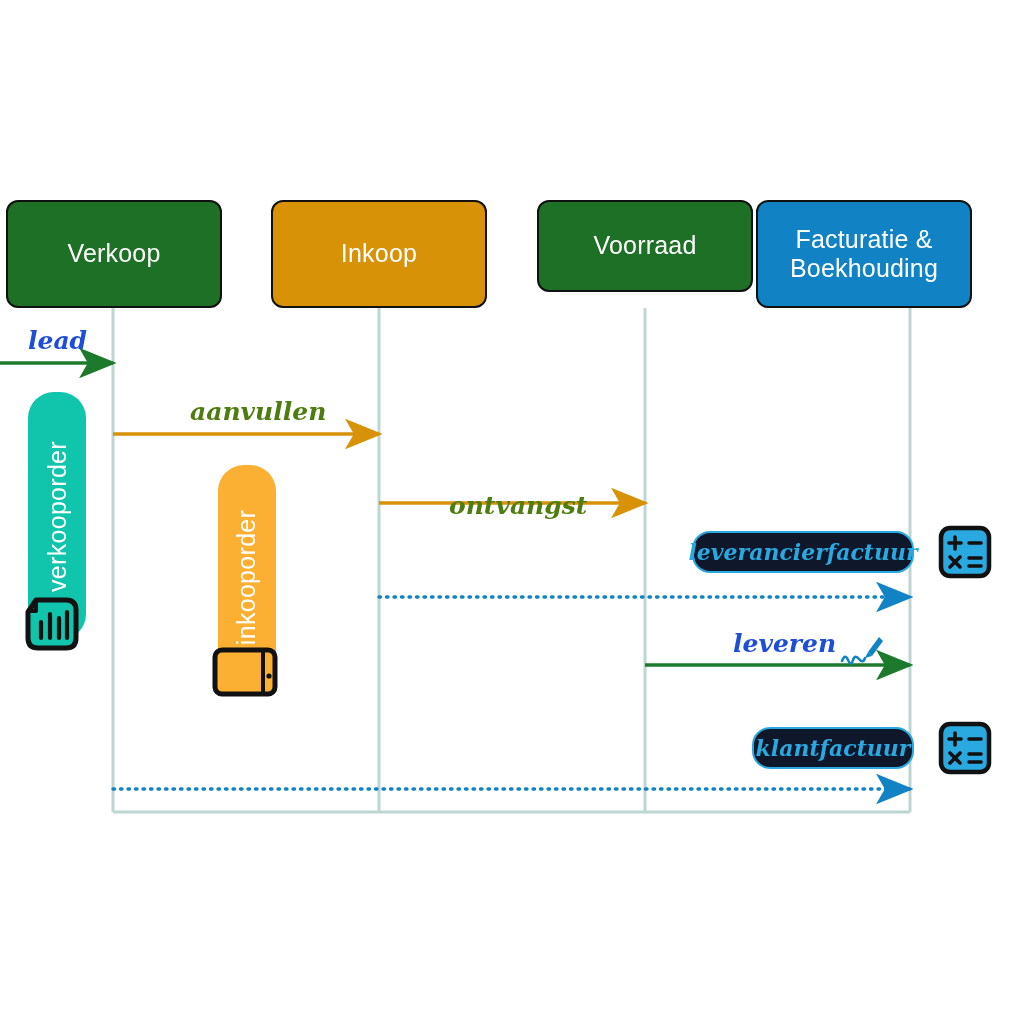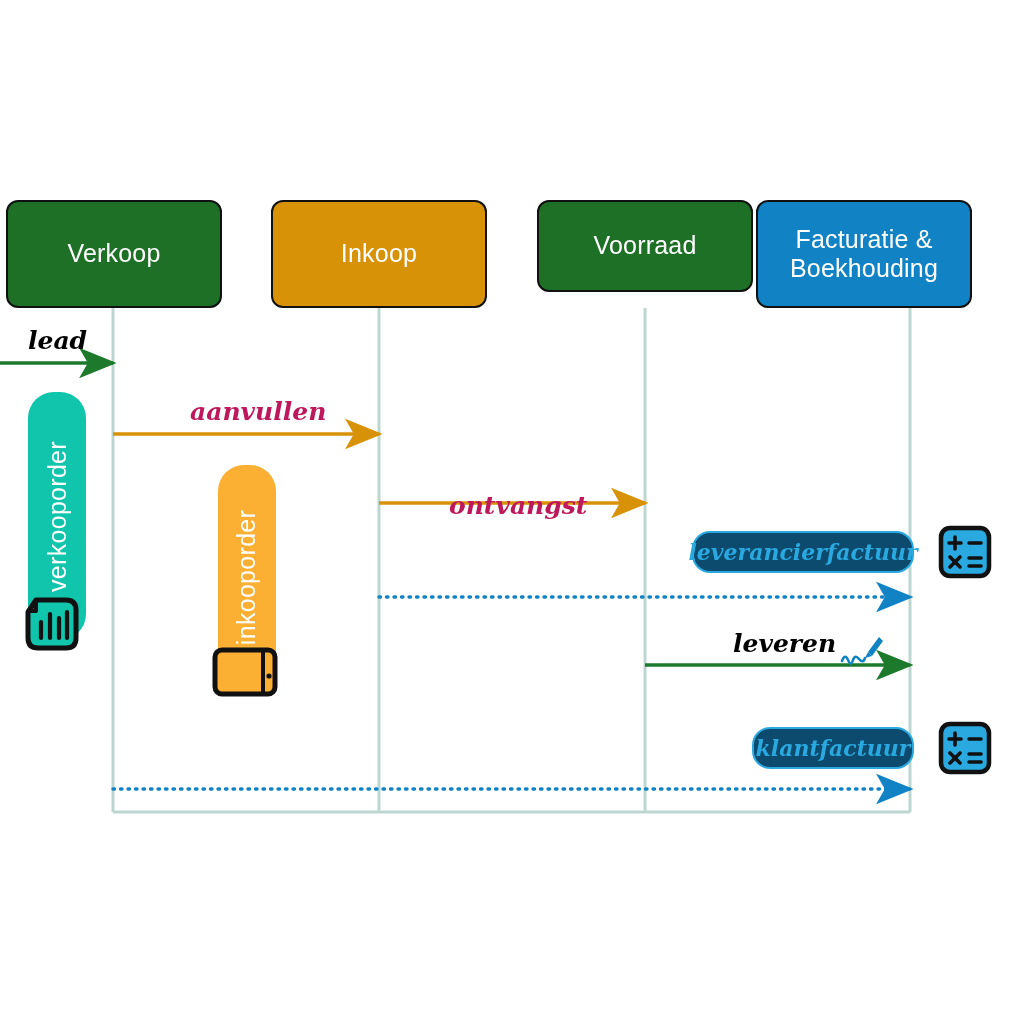--- a/index.html
+++ b/index.html
@@ -65,30 +65,30 @@
 
   
   .msg-label {
     position: absolute;
     font-family: "DejaVu Serif", serif;
     font-style: italic;
     font-size: 25px;
     font-weight: 600;
     white-space: nowrap;
   }
-  .msg-green { color: #000000; }
-  .msg-orange { color: #be185d; }
+  .msg-green { color: #1d4ed8; }
+  .msg-orange { color: #4d7c0f; }
 
   
   .bubble {
     position: absolute;
     box-sizing: border-box;
     border: 2.5px solid #29a9e0;
     border-radius: 18px;
-    background: #0c4a6e;
+    background: #0f172a;
     color: #29a9e0;
     font-family: "DejaVu Serif", serif;
     font-style: italic;
     font-weight: 600;
     font-size: 22px;
     display: flex;
     align-items: center;
     justify-content: center;
     padding: 15px 10px;
     white-space: nowrap;

